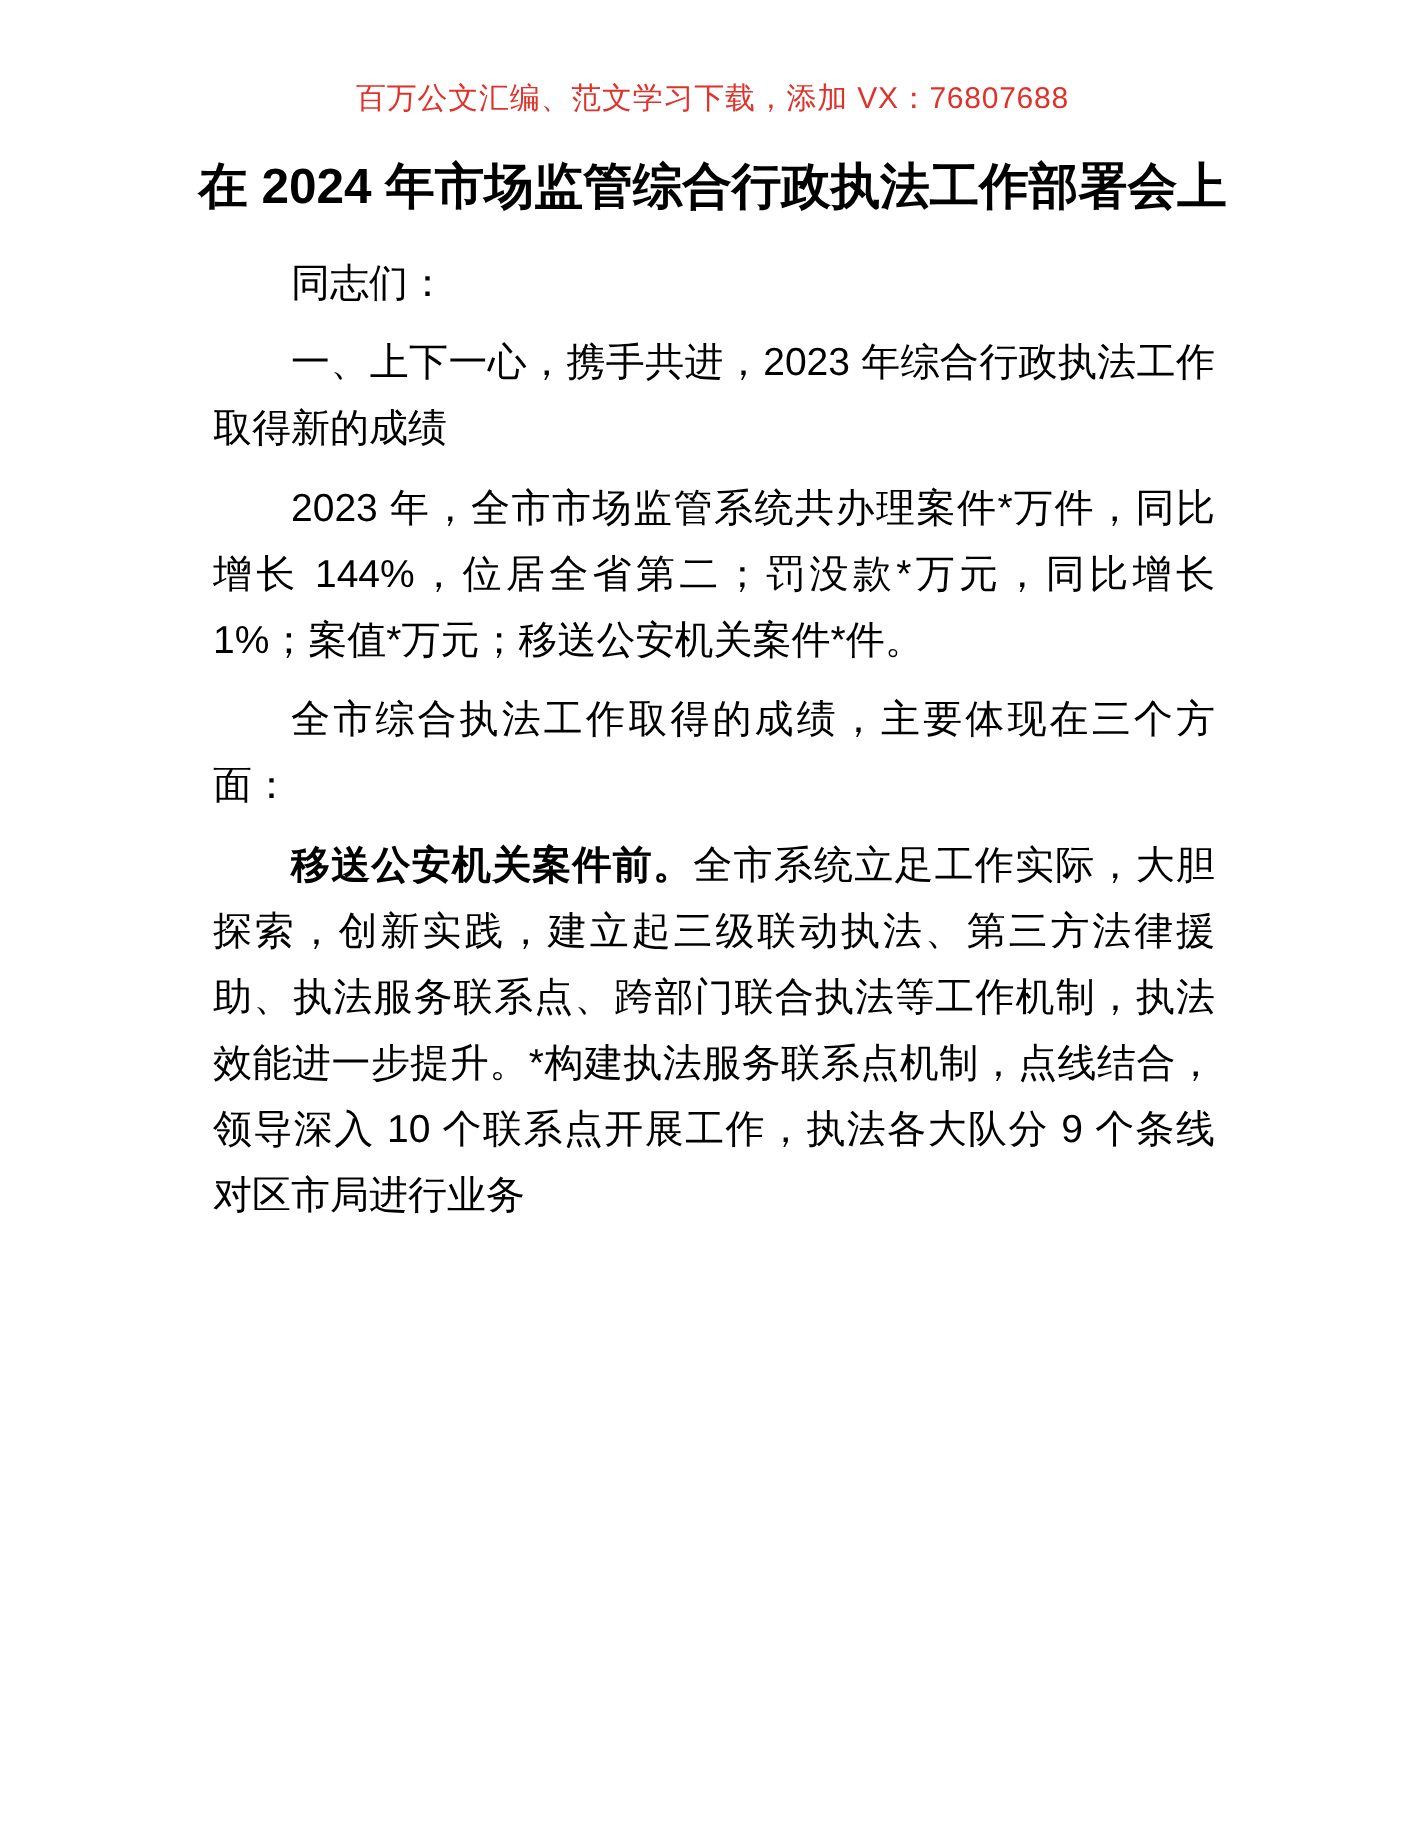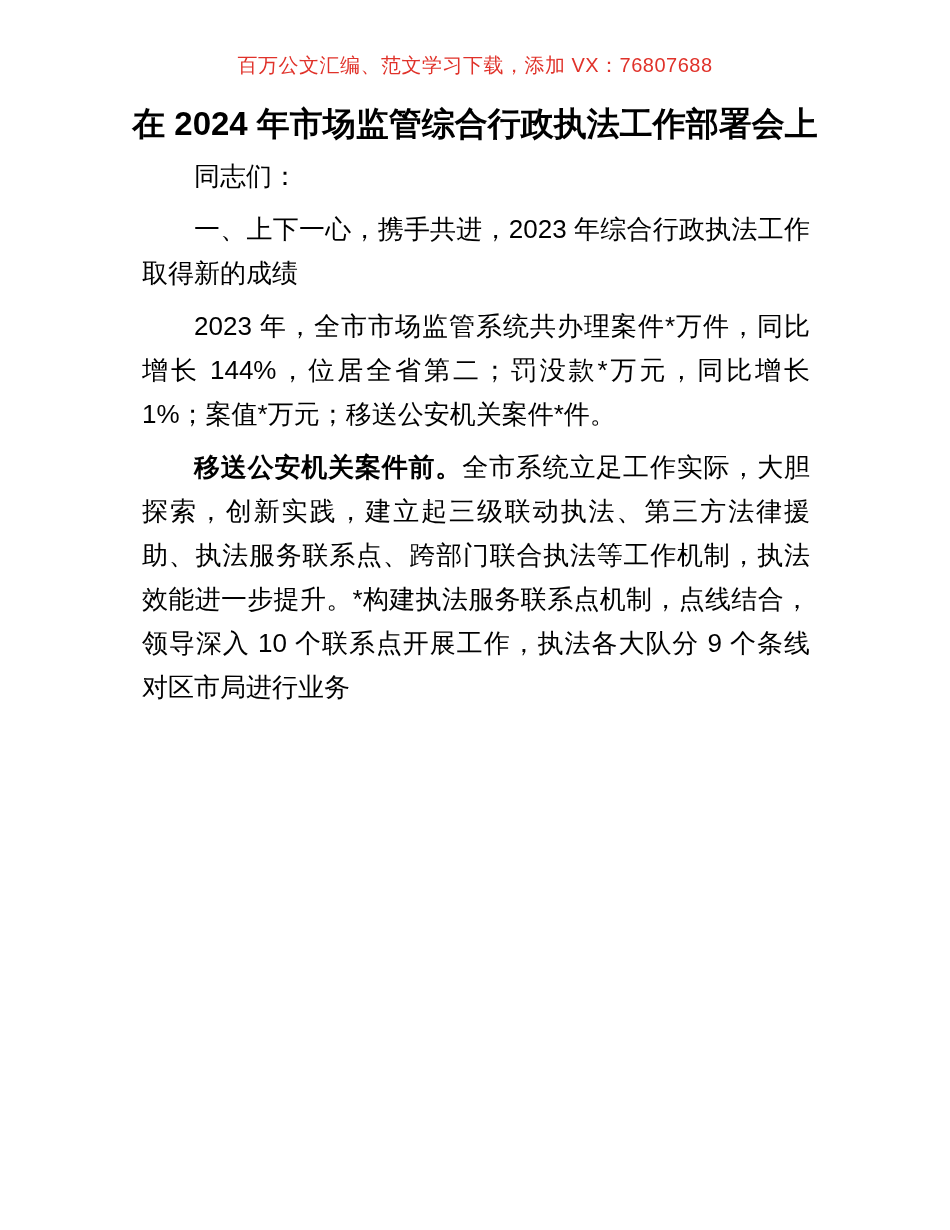--- a/index.html
+++ b/index.html
@@ -32,21 +32,21 @@
     width: 690px;
     margin: 20px auto 5px auto;
     text-align: center;
     font-size: 33px;
     line-height: 50px;
     font-weight: bold;
     color: #000000;
   }
   .doc-title span { display: block; }
   .content {
-    margin: 5px 140px 0 142px; 
+    margin: 17px 140px 0 142px; 
   }
   .para {
     margin: 0 0 9px 0;
     font-size: 26px;
     line-height: 44px;
     text-align: justify;
     text-indent: 2em;
     color: #000000;
     word-break: break-all;
   }
@@ -67,19 +67,20 @@
   <div class="content">
 
     <p class="para">同志们：</p>
 
 
     <p class="para bold">一、上下一心，携手共进，2023 年综合行政执法工作取得新的成绩</p>
 
     <p class="para">2023 年，全市市场监管系统共办理案件*万件，同比增长 144%，位居全省第二；罚没款*万元，同比增长 1%；案值*万元；移送公安机关案件*件。</p>
 
 
+    <p class="para">全市综合执法工作取得的成绩，主要体现在三个方面：</p>
 
     <p class="para">
       <span class="lead">移送公安机关案件前。</span><span>全市系统立足工作实际，大胆探索，创新实践，建立起三级联动执法、第三方法律援助、执法服务联系点、跨部门联合执法等工作机制，执法效能进一步提升。*构建执法服务联系点机制，点线结合，领导深入 10 个联系点开展工作，执法各大队分 9 个条线对区市局进行业务</span>
     </p>
 
   </div>
 </div>
 
 </body></html>

